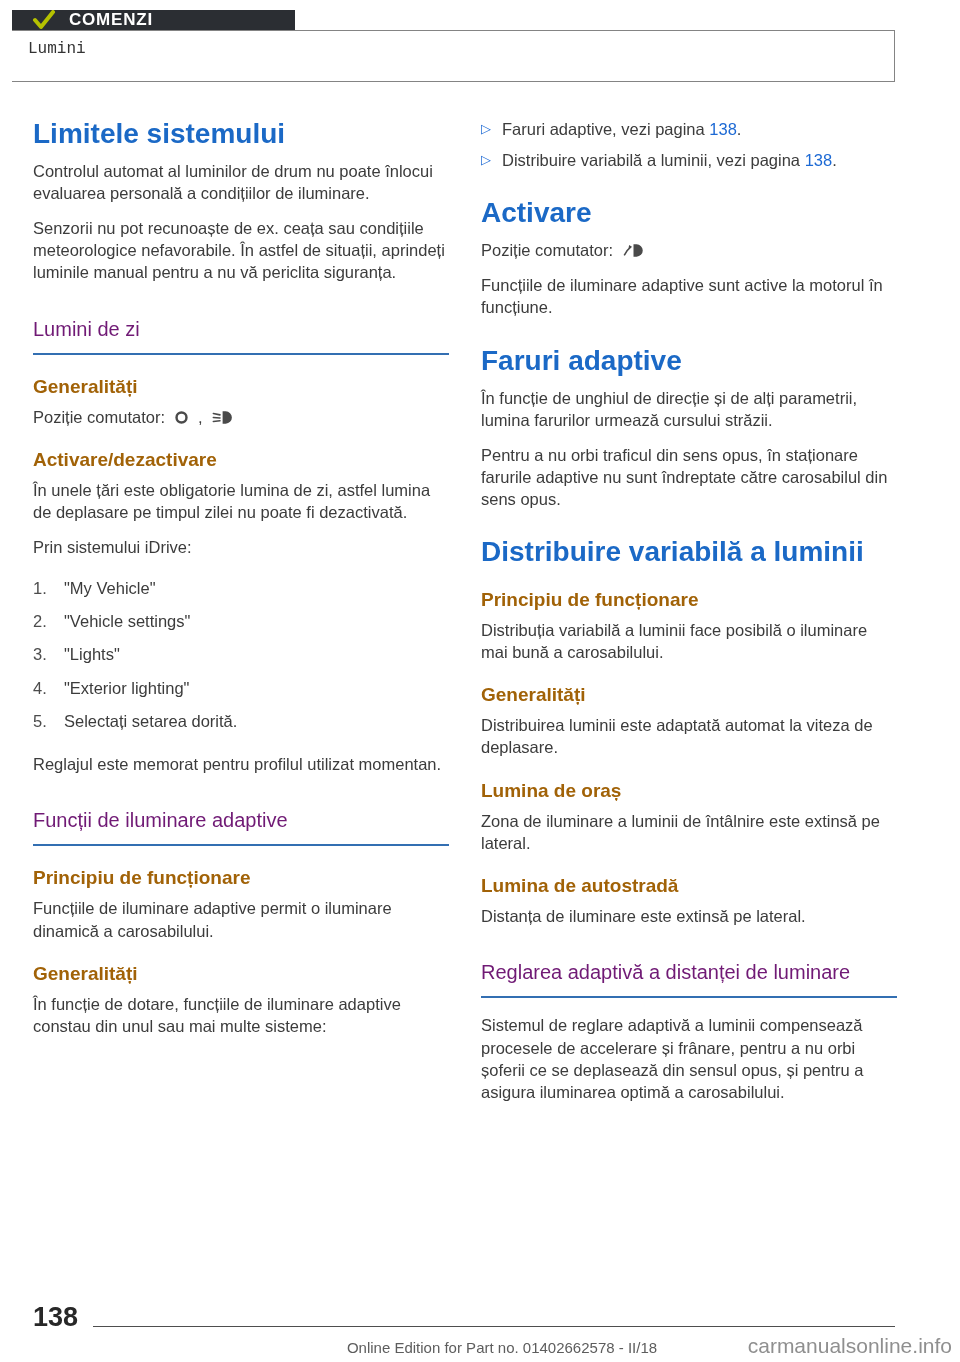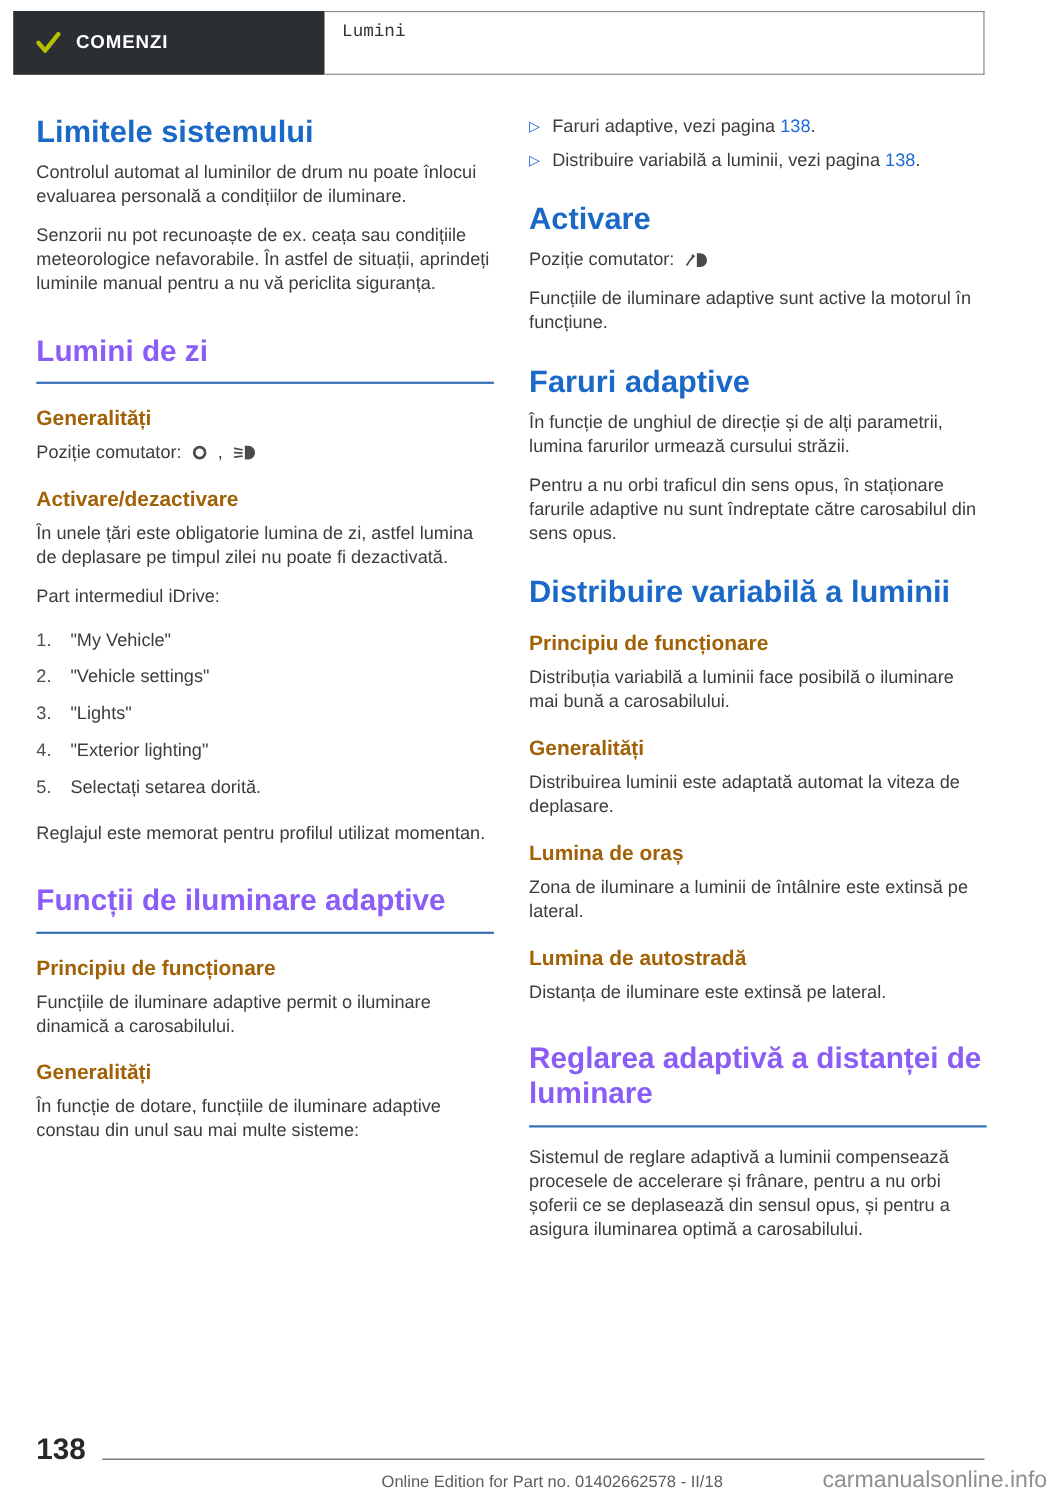--- a/index.html
+++ b/index.html
@@ -1,32 +1,32 @@
 <!DOCTYPE html>
 <html><head>
 <meta charset="utf-8">
 <style>
   * { margin:0; padding:0; box-sizing:border-box; }
   html,body { background:#ffffff; }
   body { font-family:"Liberation Sans", sans-serif; }
   .page { position:relative; width:960px; height:1362px; background:#fff; overflow:hidden; }
 
   
-  .topbar { display:flex; margin:10px 65px 0 12px; height:58px; }
+  .topbar { display:flex; margin:10px 65px 0 12px; height:72px;flex-direction:column; }
   .tab { width:283px; background:#2b2e33; color:#fff; display:flex; align-items:center; gap:13px; padding-left:20px; }
   .tab-label { font-size:17px; font-weight:bold; letter-spacing:0.8px; }
   .check { display:inline-flex; }
   .crumbbox { flex:1; border:1px solid #848484; border-left:none; padding:9px 0 0 16px; font-size:16px; color:#333;font-family:Liberation Mono, monospace; }
 
   
   .columns { display:flex; gap:32px; padding:36px 63px 0 33px; }
   .col { flex:1; min-width:0; }
   .col > :first-child { margin-top:0 !important; }
 
-  h2 { color:#8b5cf6; font-size:27px; line-height:1.18; margin:34px 0 16px; padding-bottom:12px; border-bottom:2px solid #336fb2; font-weight:bold; }
+  h2 { color:#701a75; font-size:20px; line-height:1.18; margin:34px 0 16px; padding-bottom:12px; border-bottom:2px solid #336fb2; font-weight:normal; }
   h3 { color:#1b69c6; font-size:28px; margin:26px 0 10px; font-weight:bold; }
   h4 { color:#a16207; font-size:19px; margin:21px 0 8px; font-weight:bold; }
   p  { color:#3c3c3c; font-size:16.5px; line-height:1.34; margin:0 0 13px; }
 
   .switchline { display:flex; align-items:center; gap:9px; margin-bottom:13px; }
   .sym { display:inline-flex; align-items:center; }
   .symsep { color:#3c3c3c; }
 
   ol.steps { list-style:none; margin:2px 0 14px; }
   ol.steps li { display:flex; gap:13px; padding:6px 0; font-size:16.5px; line-height:1.3; color:#3c3c3c; }
@@ -85,21 +85,21 @@
               <g stroke="#4a4a4a" stroke-width="1.8" stroke-linecap="round">
                 <line x1="1.5" y1="4" x2="9" y2="5.5"></line>
                 <line x1="1.5" y1="8.5" x2="9" y2="9"></line>
                 <line x1="1.5" y1="13" x2="9" y2="12.2"></line>
               </g>
             </svg>
           </span>
         </p>
         <h4>Activare/dezactivare</h4>
         <p><span>În unele țări este obligatorie lumina de zi, astfel lumina de deplasare pe timpul zilei nu poate fi dezactivată.</span></p>
-        <p><span>Part intermediul iDrive:</span></p>
+        <p><span>Prin sistemului iDrive:</span></p>
         <ol class="steps">
           <li>
             <span class="num">1.</span>
             <span>"My Vehicle"</span>
           </li>
           <li>
             <span class="num">2.</span>
             <span>"Vehicle settings"</span>
           </li>
           <li>

